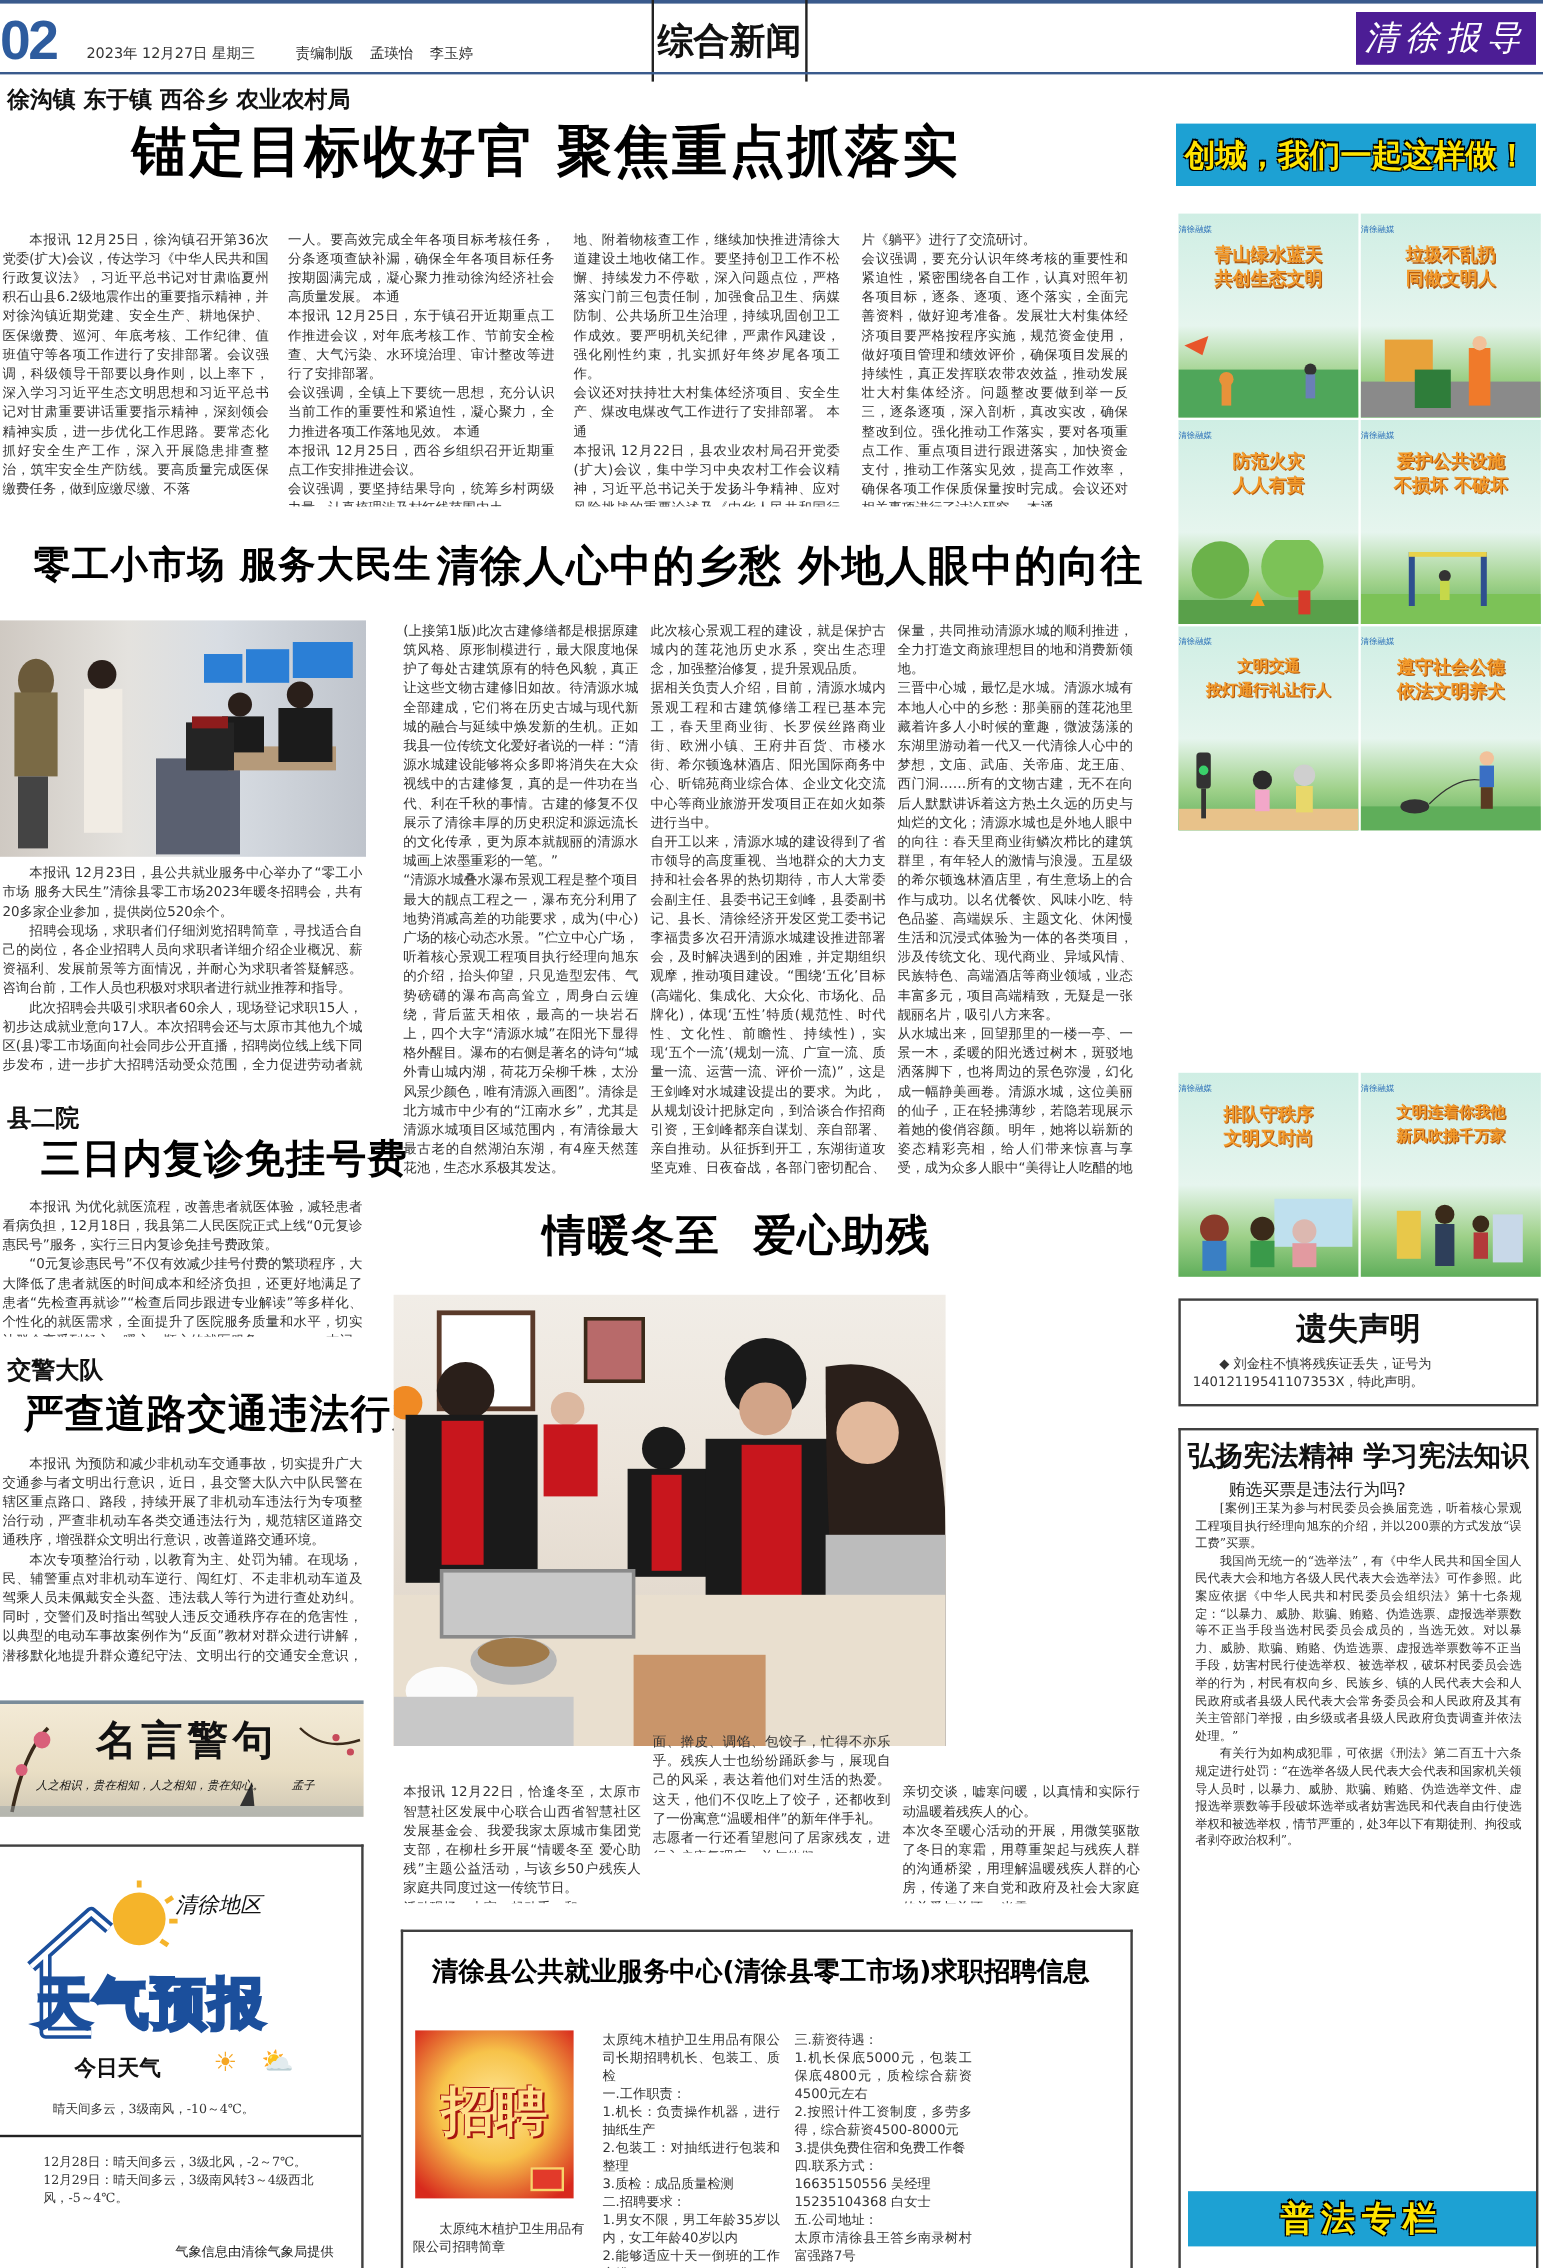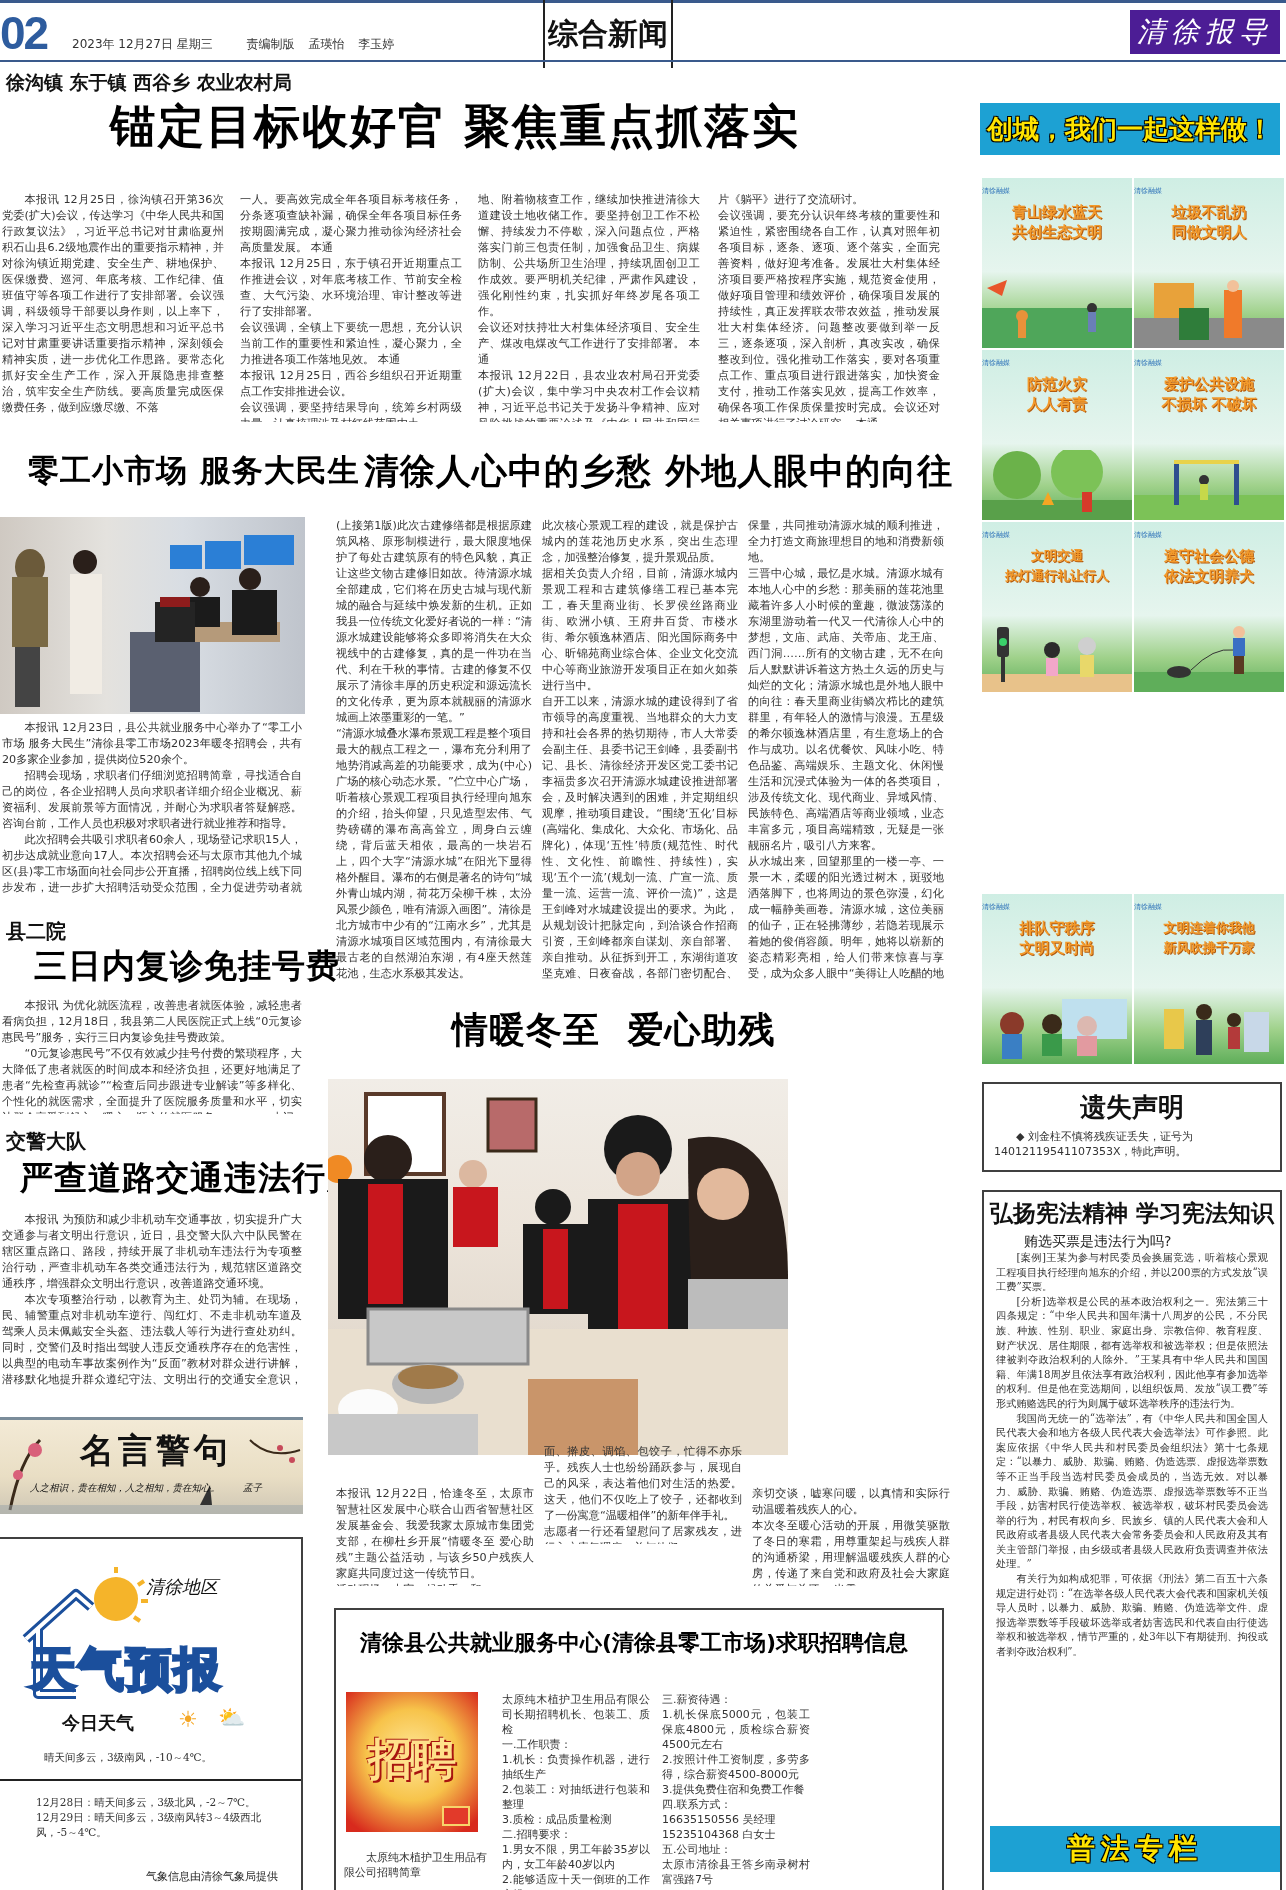--- a/index.html
+++ b/index.html
@@ -169,21 +169,20 @@
   <div style="text-align:center;font-size:26px;font-weight:bold;color:#111;margin-top:6px">遗失声明</div>
   <div style="font-size:11px;line-height:15px;padding:4px 10px;color:#333;text-indent:2em">◆ 刘金柱不慎将残疾证丢失，证号为14012119541107353X，特此声明。</div>
 </div>
 
 <div class="frame" style="left:982px;top:1190px;width:300px;height:700px;border-bottom:none">
   <div style="text-align:center;font-size:23px;font-weight:bold;color:#111;margin-top:6px;white-space:nowrap">弘扬宪法精神 学习宪法知识</div>
   <div style="padding:4px 12px 0 12px">
     <div style="font-size:14px;text-indent:2em;color:#222">贿选买票是违法行为吗?</div>
     <div class="col" style="font-family:'DejaVu Serif',serif;font-size:10.2px;line-height:14.6px;height:500px">
       <p>[案例]王某为参与村民委员会换届竞选，听着核心景观工程项目执行经理向旭东的介绍，并以200票的方式发放“误工费”买票。</p>
-      <p>[分析]选举权是公民的基本政治权利之一。宪法第三十四条规定：“中华人民共和国年满十八周岁的公民，不分民族、种族、性别、职业、家庭出身、宗教信仰、教育程度、财产状况、居住期限，都有选举权和被选举权；但是依照法律被剥夺政治权利的人除外。”王某具有中华人民共和国国籍、年满18周岁且依法享有政治权利，因此他享有参加选举的权利。但是他在竞选期间，以组织饭局、发放“误工费”等形式贿赂选民的行为则属于破坏选举秩序的违法行为。</p>
       <p>我国尚无统一的“选举法”，有《中华人民共和国全国人民代表大会和地方各级人民代表大会选举法》可作参照。此案应依据《中华人民共和村民委员会组织法》第十七条规定：“以暴力、威胁、欺骗、贿赂、伪造选票、虚报选举票数等不正当手段当选村民委员会成员的，当选无效。对以暴力、威胁、欺骗、贿赂、伪造选票、虚报选举票数等不正当手段，妨害村民行使选举权、被选举权，破坏村民委员会选举的行为，村民有权向乡、民族乡、镇的人民代表大会和人民政府或者县级人民代表大会常务委员会和人民政府及其有关主管部门举报，由乡级或者县级人民政府负责调查并依法处理。”</p>
       <p>有关行为如构成犯罪，可依据《刑法》第二百五十六条规定进行处罚：“在选举各级人民代表大会代表和国家机关领导人员时，以暴力、威胁、欺骗、贿赂、伪造选举文件、虚报选举票数等手段破坏选举或者妨害选民和代表自由行使选举权和被选举权，情节严重的，处3年以下有期徒刑、拘役或者剥夺政治权利”。</p>
     </div>
   </div>
 </div>
 <div class="abs cyan-banner" style="left:990px;top:1826px;width:290px;height:46px;font-size:28px;letter-spacing:6px">普法专栏</div>
 
 <div class="abs headline" style="left:28px;top:450px;font-size:31px">零工小市场 服务大民生</div>
 <div class="photo" style="left:0;top:517px;width:305px;height:197px;background:linear-gradient(90deg,#cfc9c2 0%,#e4e2de 35%,#d8dde3 60%,#bfc4cc 100%)">
   <svg width="305" height="197" viewBox="0 0 305 197">

